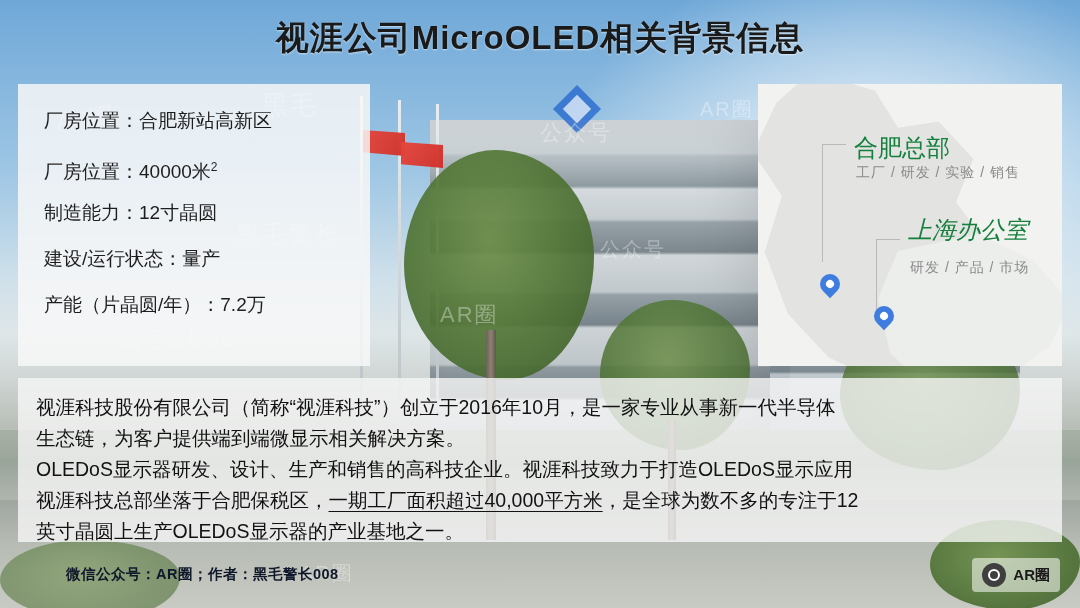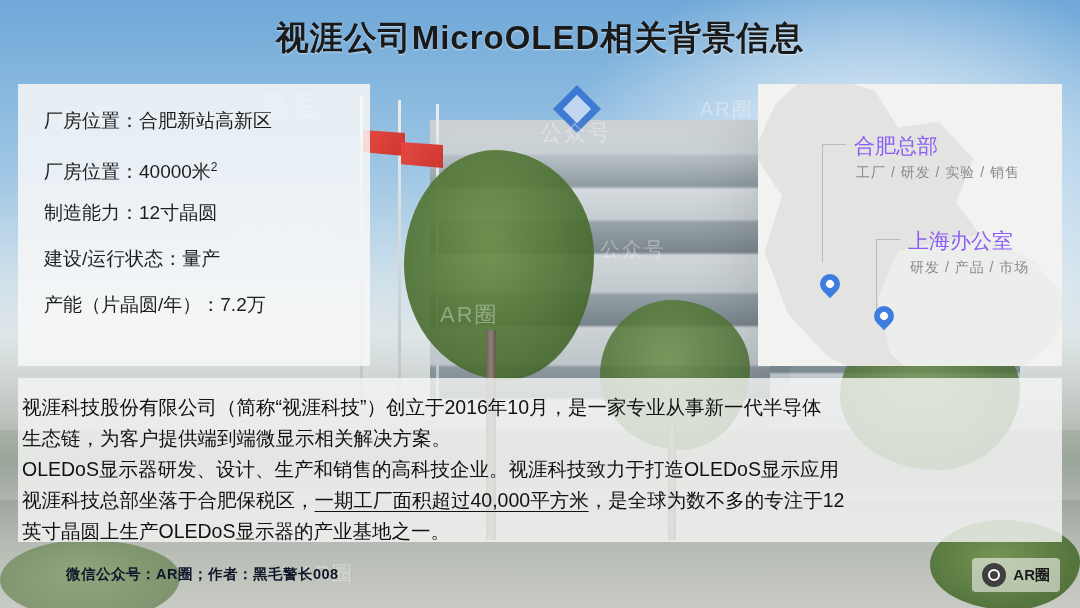--- a/index.html
+++ b/index.html
@@ -187,22 +187,22 @@
   .pin::after {
     content: "";
     position: absolute;
     left: 6px; top: 6px;
     width: 8px; height: 8px;
     background: #ffffff;
     border-radius: 50%;
   }
   .map-label {
     position: absolute;
-    font-size: 21px;
-    color: #8b5cf6;
+    font-size: 24px;
+    color: #15803d;
     white-space: nowrap;
   }
   .map-sub {
     position: absolute;
     font-size: 14px;
     color: #8a8a8a;
     white-space: nowrap;
     letter-spacing: 1px;
   }
   .map-tick {
@@ -212,21 +212,21 @@
 
   
   .desc {
     position: absolute;
     left: 18px;
     top: 378px;
     width: 1044px;
     height: 164px;
     background: rgba(246,246,246,0.80);
     box-sizing: border-box;
-    padding: 14px 16px 0 4px;
+    padding: 14px 16px 0 18px;
   }
   .desc p {
     margin: 0;
     font-size: 19.5px;
     line-height: 31px;
     color: #121212;
   }
   .u { text-decoration: underline; text-underline-offset: 4px; }
 
   
@@ -358,21 +358,21 @@
     <div class="map-shape2"></div>
 
     <div class="map-tick" style="left:64px; top:60px; width:1px; height:118px;"></div>
     <div class="map-tick" style="left:64px; top:60px; width:24px; height:1px;"></div>
     <div class="map-tick" style="left:118px; top:155px; width:1px; height:80px;"></div>
     <div class="map-tick" style="left:118px; top:155px; width:24px; height:1px;"></div>
 
     <div class="map-label" style="left:96px; top:48px;">合肥总部</div>
     <div class="map-sub" style="left:98px; top:80px;">工厂 / 研发 / 实验 / 销售</div>
 
-    <div class="map-label" style="left:150px; top:143px;">上海办公室</div>
+    <div class="map-label" style="left:150px; top:130px;font-style:italic;">上海办公室</div>
     <div class="map-sub" style="left:152px; top:175px;">研发 / 产品 / 市场</div>
 
     <div class="pin" style="left:62px; top:190px;"></div>
     <div class="pin" style="left:116px; top:222px;"></div>
   </div>
 
   <div class="desc">
     <p>视涯科技股份有限公司（简称“视涯科技”）创立于2016年10月，是一家专业从事新一代半导体</p>
     <p>生态链，为客户提供端到端微显示相关解决方案。</p>
     <p>OLEDoS显示器研发、设计、生产和销售的高科技企业。视涯科技致力于打造OLEDoS显示应用</p>

